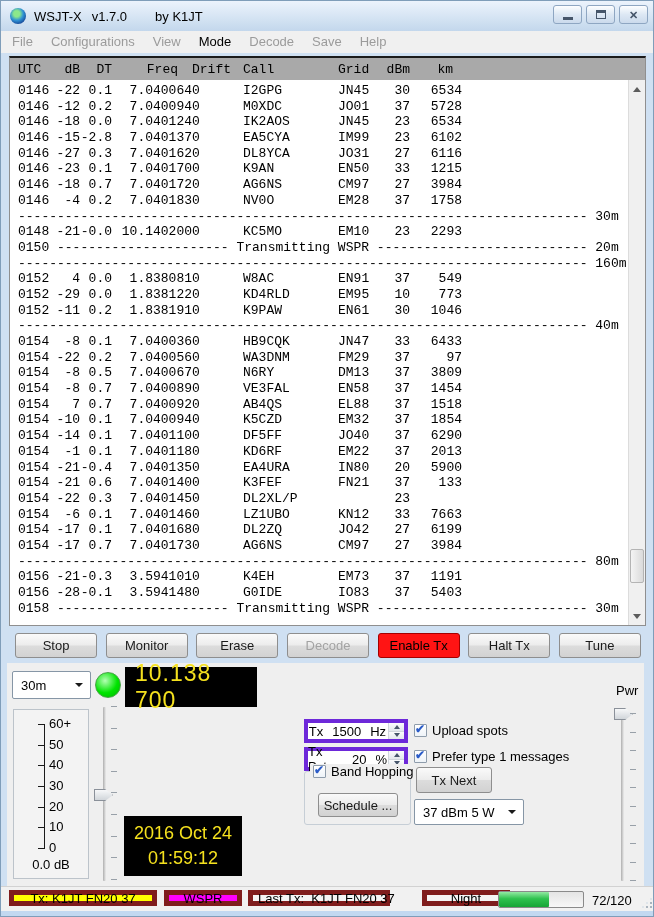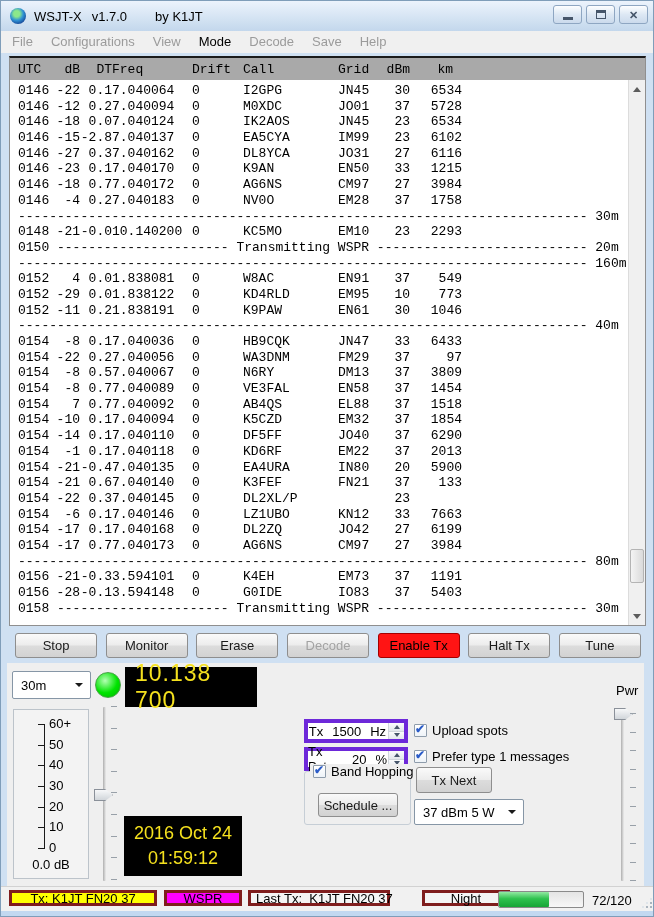--- a/index.html
+++ b/index.html
@@ -35,21 +35,21 @@
           font-family:"Liberation Mono","DejaVu Sans Mono",monospace;font-size:13px}
   .dhead{position:absolute;left:0;top:0;right:0;height:22px;background:#a9a9a9;color:#000;
          display:flex;align-items:center;padding-left:8px;white-space:pre}
   .dbody{position:absolute;left:0;top:22px;right:17px;bottom:0;overflow:hidden;padding-top:3px}
   .trow{display:flex;height:15.7px;line-height:15.7px;padding-left:8px;white-space:pre}
   .trow.sepln{display:block}
   .trow span,.dhead span{flex:0 0 auto;display:inline-block}
   .t-utc{width:31px;text-align:left}
   .t-db{width:31px;text-align:right}
   .t-dt{width:32px;text-align:right}
-  .t-freq{width:80px;}
+  .t-freq{width:80px;text-align:right}
   .t-drift{width:38px;text-align:left}
   .t-call{width:95px;text-align:left;margin-left:13px}
   .t-grid{width:46px;text-align:left}
   .t-dbm{width:26px;text-align:right}
   .t-km{width:52px;text-align:right}
   .dhead .t-freq{padding-right:14px}
   .dhead .t-km{padding-right:9px}
   .vscroll{position:absolute;right:0;top:22px;width:17px;bottom:0;background:#f0f0f0;
            border-left:1px solid #dcdcdc}
   .sbtn{position:absolute;left:0;width:16px;height:16px;display:flex;align-items:center;justify-content:center}
@@ -109,21 +109,21 @@
   .cb-hop{left:303px;top:101px;z-index:2;background:#efefef;padding:0 3px}
   .group{position:absolute;left:297px;top:108px;width:107px;height:54px;border:1px solid #c6ced6;border-radius:3px}
   .btn-abs{position:absolute}
   .b-sched{left:311px;top:130px}
   .b-next{left:409px;top:104px;width:76px;height:26px}
   .combo-band{left:5px;top:8px;width:79px;height:28px}
   .combo-pwr{left:407px;top:136px;width:110px;height:26px}
 
   
   .statusbar{position:absolute;left:0;top:885px;width:654px;height:25px;background:#f1f1f1;border-top:1px solid #d2d2d2}
-  .sbox{position:absolute;top:3px;height:16px;border:3px solid #7f1d1d;background:#f4f4f4;
+  .sbox{position:absolute;top:3px;height:16px;border:5px solid #7f1d1d;background:#f4f4f4;
         display:flex;align-items:center;justify-content:center;white-space:pre}
   .st-tx{left:8px;width:148px}
   .st-mode{left:163px;width:78px}
   .st-last{left:247px;width:142px;justify-content:flex-start;padding-left:5px}
   .st-night{left:421px;width:88px}
   .progress{position:absolute;left:497px;top:4px;width:86px;height:17px;border:1px solid #8a8a8a;border-radius:2px;
             background:linear-gradient(#e4e4e4,#f7f7f7);overflow:hidden}
   .pfill{height:100%;width:60%;background:linear-gradient(#93e9a3,var(--pfill,#2fc24f) 45%,#17a537);border-radius:1px}
   .st-count{position:absolute;left:591px;top:6px}
   .grip{position:absolute;right:3px;bottom:3px;width:10px;height:10px}

